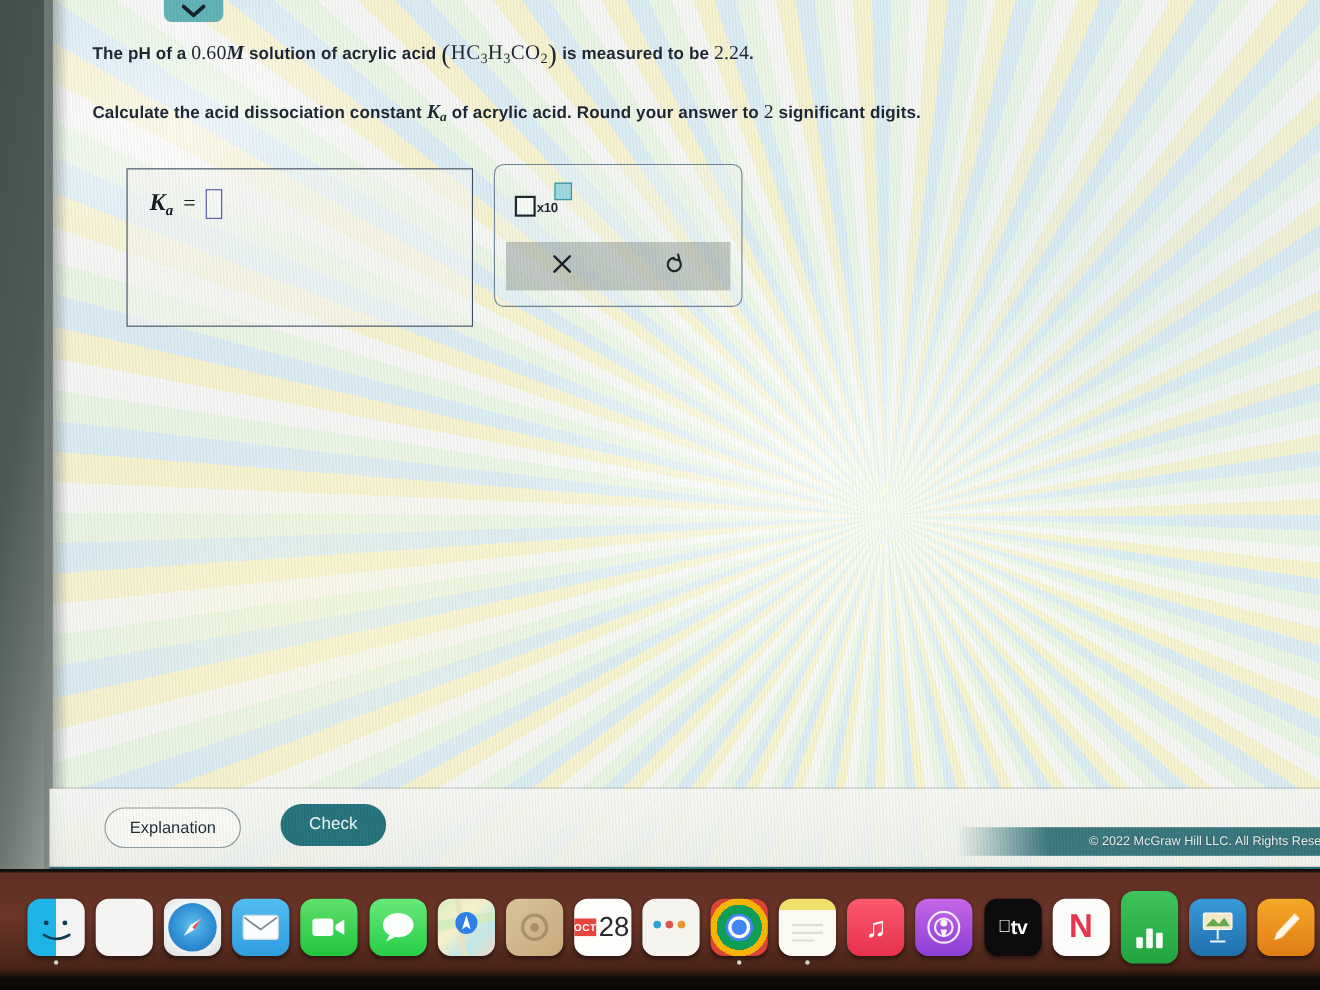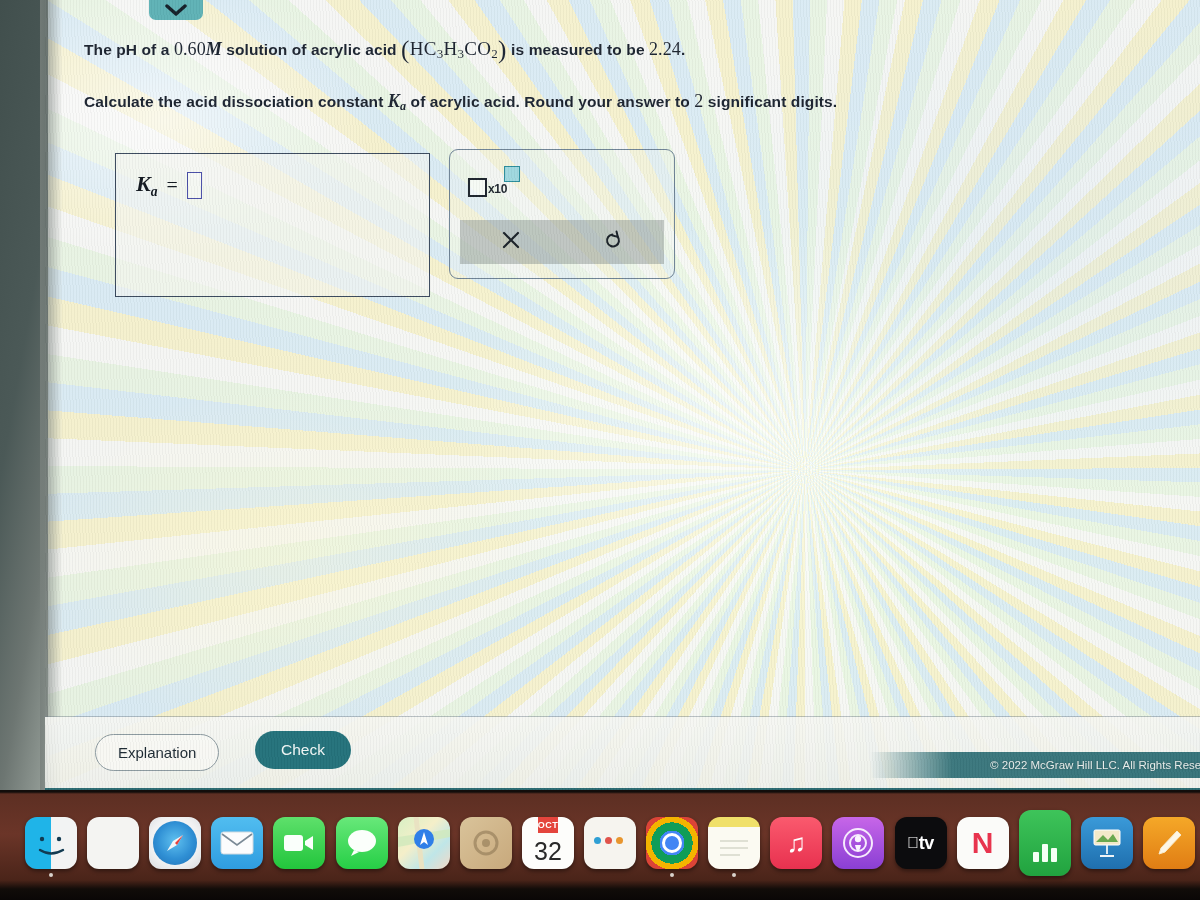--- a/index.html
+++ b/index.html
@@ -233,21 +233,21 @@
   .ic-launchpad { background: #f4f4f2; display: grid; grid-template-columns: repeat(3,1fr); grid-template-rows: repeat(3,1fr); gap: 3px; padding: 8px; box-sizing: border-box; }
   .lp { border-radius: 2px; }
   .ic-safari { background: radial-gradient(circle at 50% 45%, #ffffff 0%, #f0f1f2 62%, #d8dade 100%); }
   .safari-dial { position:absolute; left:4px; top:4px; right:4px; bottom:4px; border-radius:50%;
       background: radial-gradient(circle at 50% 45%, #5fc0ef 0%, #2f8fd4 55%, #1f6fb5 100%); }
   .ic-mail { background: linear-gradient(180deg, #51bdf0, #2f9de0); }
   .ic-facetime { background: linear-gradient(180deg, #5ee06b, #22c53c); }
   .ic-messages { background: linear-gradient(180deg, #68e87a, #26cf46); }
   .ic-maps { background: linear-gradient(135deg, #d7f0c4 0%, #f5efc9 40%, #bfe6e8 70%, #f2d9c6 100%); }
   .ic-photos { background: linear-gradient(135deg, #d9c39a, #c8a97c); }
-  .ic-calendar { background: #fdfdfb; display: flex; flex-direction: column; }
+  .ic-calendar { background: #fdfdfb; display: flex; flex-direction: row; }
   .cal-top { height: 16px; background: #e4453d; color: #fff; font-size: 9px; font-weight: 700;
       display:flex; align-items:center; justify-content:center; letter-spacing: .5px; font-family: "Liberation Sans", sans-serif;}
   .cal-day { flex:1; display:flex; align-items:center; justify-content:center;
       font-size: 25px; color: #2a2a2a; font-family: "Liberation Sans", sans-serif; }
   .ic-contacts { background: #f6f4ef; padding: 8px 7px; box-sizing: border-box; }
   .ct-row { display:flex; align-items:center; gap:4px; margin-bottom:5px; }
   .ct-dot { width:7px; height:7px; border-radius:50%; }
   .ct-line { flex:1; height:3px; background:#cfd6dc; border-radius:2px; }
   .ic-chrome { background: radial-gradient(circle at 50% 50%, #fff 0 22%, #4285f4 22% 34%, #0f9d58 34% 56%, #f4b400 56% 72%, #db4437 72% 100%); }
   .chrome-core { position:absolute; width:20px;height:20px;border-radius:50%;background:#4285f4;border:3px solid #fff; box-sizing:border-box;}
@@ -420,21 +420,21 @@
           <svg width="34" height="34" viewBox="0 0 34 34" opacity=".55">
             <circle cx="17" cy="17" r="11" fill="none" stroke="#8a7350" stroke-width="3"></circle>
             <circle cx="17" cy="17" r="4" fill="#8a7350"></circle>
           </svg>
         </div>
       </div>
 
       <div class="dock-item">
         <div class="icon ic-calendar">
           <div class="cal-top">OCT</div>
-          <div class="cal-day">32</div>
+          <div class="cal-day">28</div>
         </div>
       </div>
 
       <div class="dock-item">
         <div class="icon ic-contacts">
           <div class="ct-row">
               <span class="ct-dot" style="background:#2f9fd4"></span>
               <span class="ct-line"></span>
             </div>
           <div class="ct-row">

